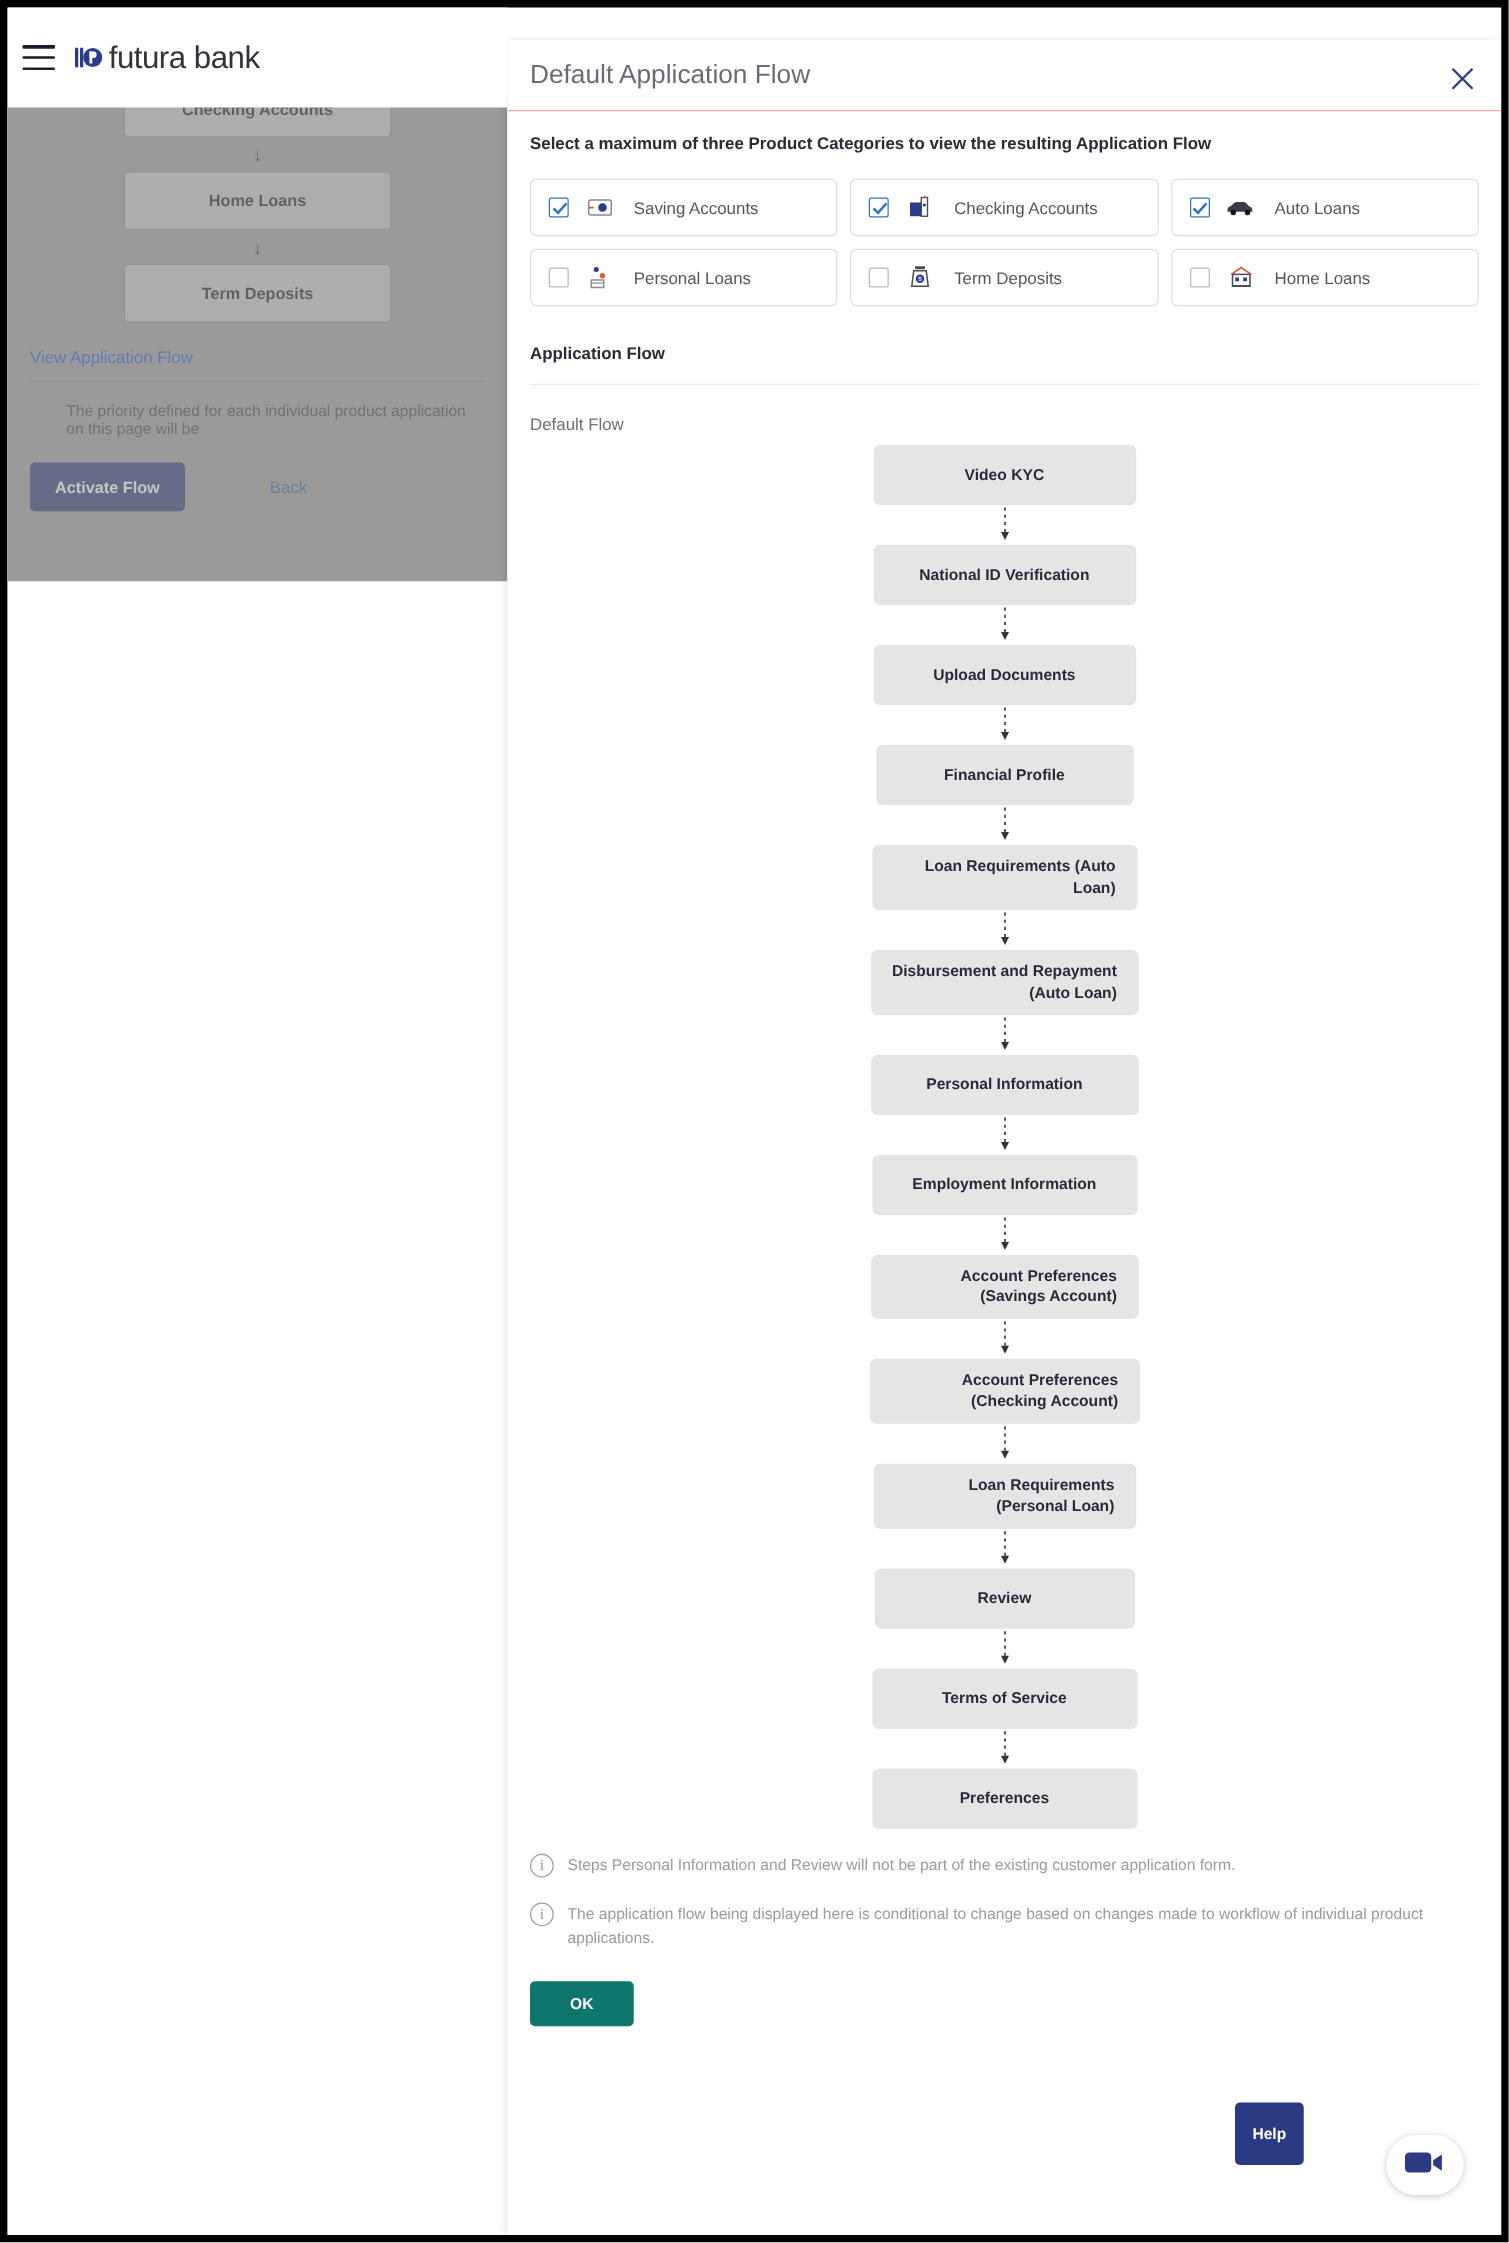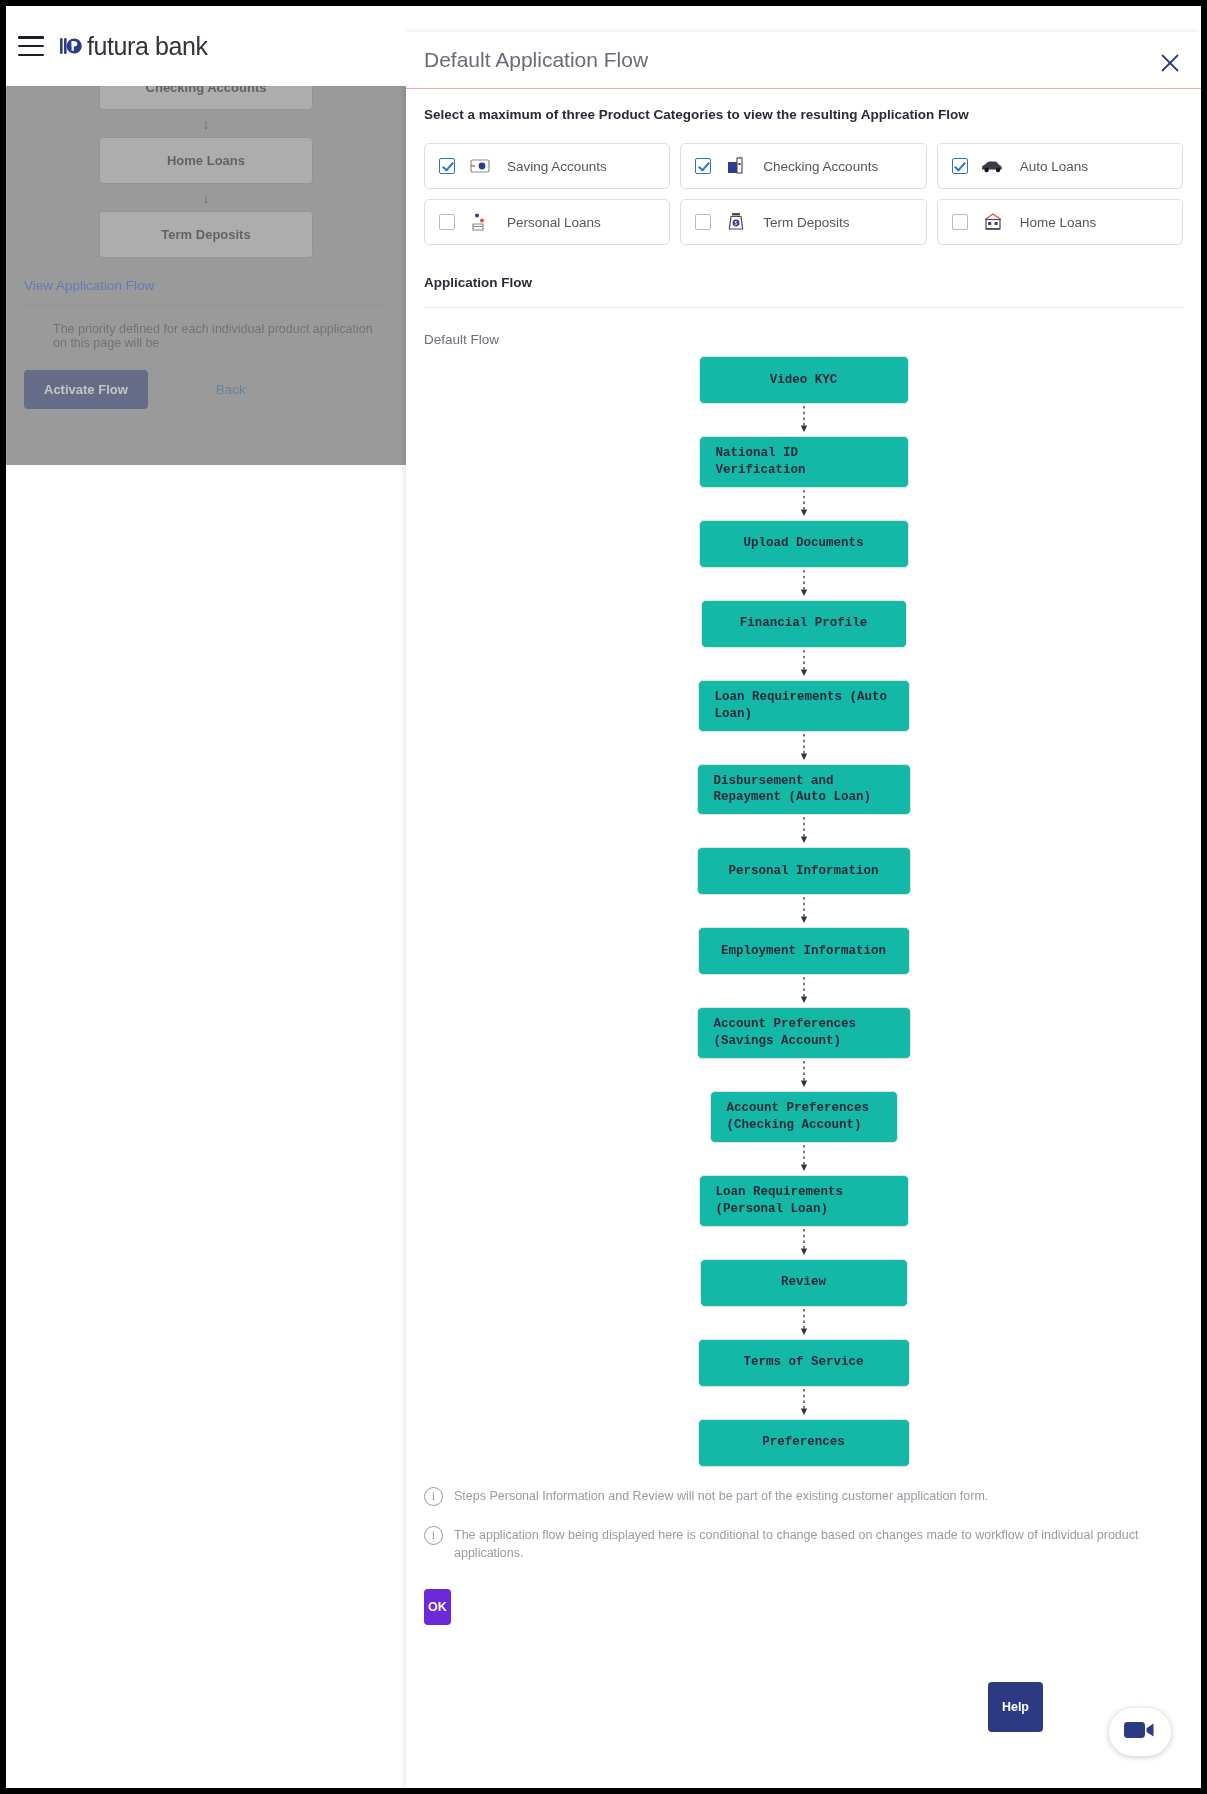--- a/index.html
+++ b/index.html
@@ -213,55 +213,54 @@
     color: #6d6d79;
   }
   .flow-list {
     margin-top: 9px;
     display: flex; flex-direction: column; align-items: center;
     width: 100%;
   }
   .flow-node {
     border: 1px solid #e3e3e6;
     border-radius: 5px;
-    background: #14b8a6;
+    background: #e5e5e5;
     min-height: 48px;
     display: flex; align-items: center; justify-content: center;
-    text-align: left;
+    text-align: right;
     font-size: 12.5px;
     font-weight: bold;
     color: #2a2a3a;
     padding: 8px 16px;
     line-height: 1.35;
-    font-family: Liberation Mono, monospace;
   }
   .flow-connector {
     height: 32px;
     width: 14px;
     display: flex; align-items: center; justify-content: center;
   }
   .flow-connector svg { display: block; }
 
   
   .note-row {
     display: flex; align-items: flex-start; gap: 11px;
     margin-top: 20px;
   }
   .note-text {
     font-size: 12.5px;
     color: #9a9aa4;
     line-height: 1.5;
   }
   .btn-ok {
     margin-top: 26px;
-    background: #6d28d9;
+    background: #0f766e;
     color: #ffffff;
     border: none; border-radius: 4px;
     font-size: 12.5px; font-weight: bold;
-    padding: 11px 4px;
+    padding: 11px 32px;
     cursor: pointer;
   }
 
   
   .help-pill {
     position: absolute;
     right: 158px; bottom: 56px;
     background: #2c3a84;
     color: #fff;
     font-size: 12.5px;
@@ -499,21 +498,21 @@
               <path d="M5 27 L1.8 20.5 H8.2 Z" fill="#33333f"></path>
             </svg>
           </div>
           <div class="flow-node" style="width: 214px;">Account Preferences (Savings Account)</div>
           <div class="flow-connector">
             <svg width="10" height="30" viewBox="0 0 10 30">
               <line x1="5" y1="1" x2="5" y2="21" stroke="#33333f" stroke-width="1.3" stroke-dasharray="2.5,3.2"></line>
               <path d="M5 27 L1.8 20.5 H8.2 Z" fill="#33333f"></path>
             </svg>
           </div>
-          <div class="flow-node" style="width: 188px;">Account Preferences (Checking Account)</div>
+          <div class="flow-node" style="width: 216px;">Account Preferences (Checking Account)</div>
           <div class="flow-connector">
             <svg width="10" height="30" viewBox="0 0 10 30">
               <line x1="5" y1="1" x2="5" y2="21" stroke="#33333f" stroke-width="1.3" stroke-dasharray="2.5,3.2"></line>
               <path d="M5 27 L1.8 20.5 H8.2 Z" fill="#33333f"></path>
             </svg>
           </div>
           <div class="flow-node" style="width: 210px;">Loan Requirements (Personal Loan)</div>
           <div class="flow-connector">
             <svg width="10" height="30" viewBox="0 0 10 30">
               <line x1="5" y1="1" x2="5" y2="21" stroke="#33333f" stroke-width="1.3" stroke-dasharray="2.5,3.2"></line>

